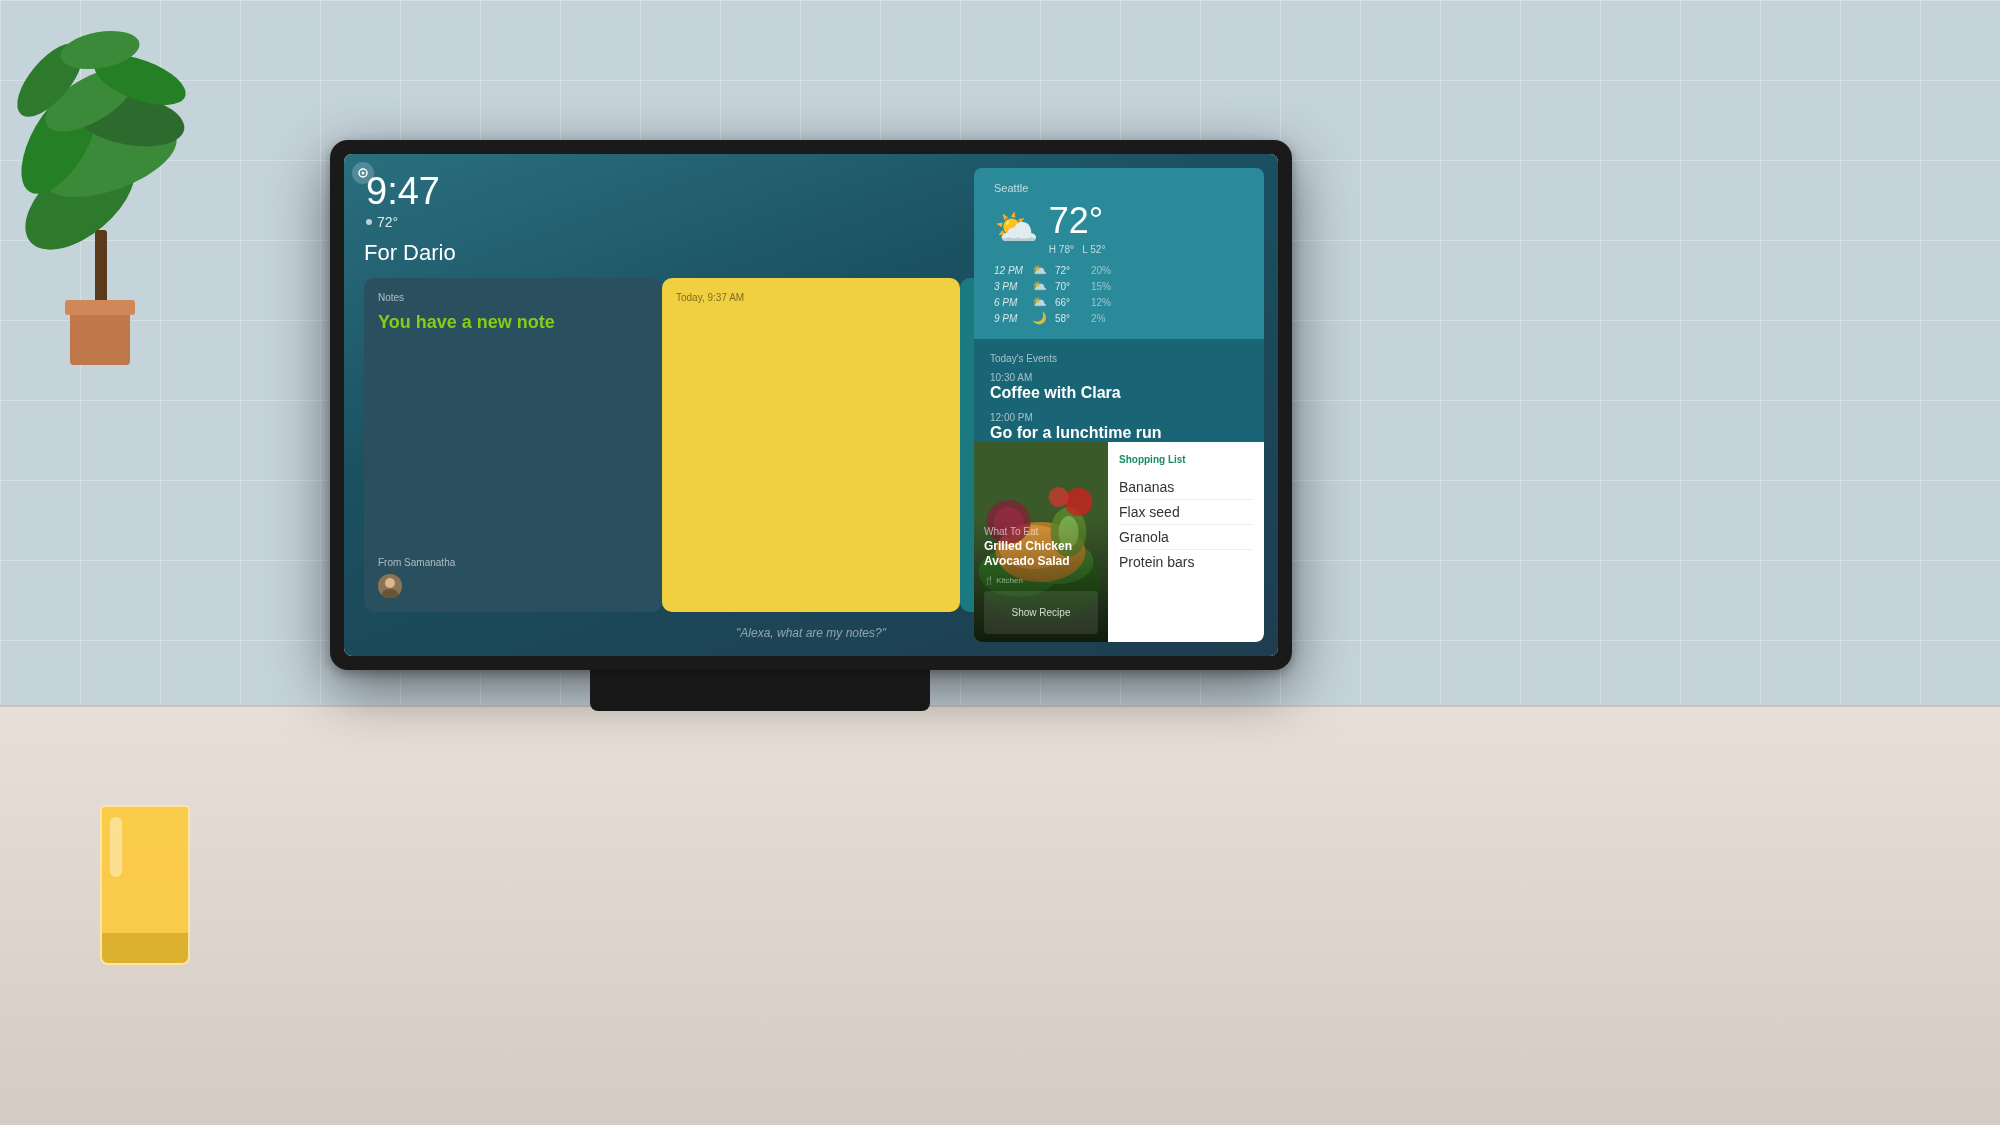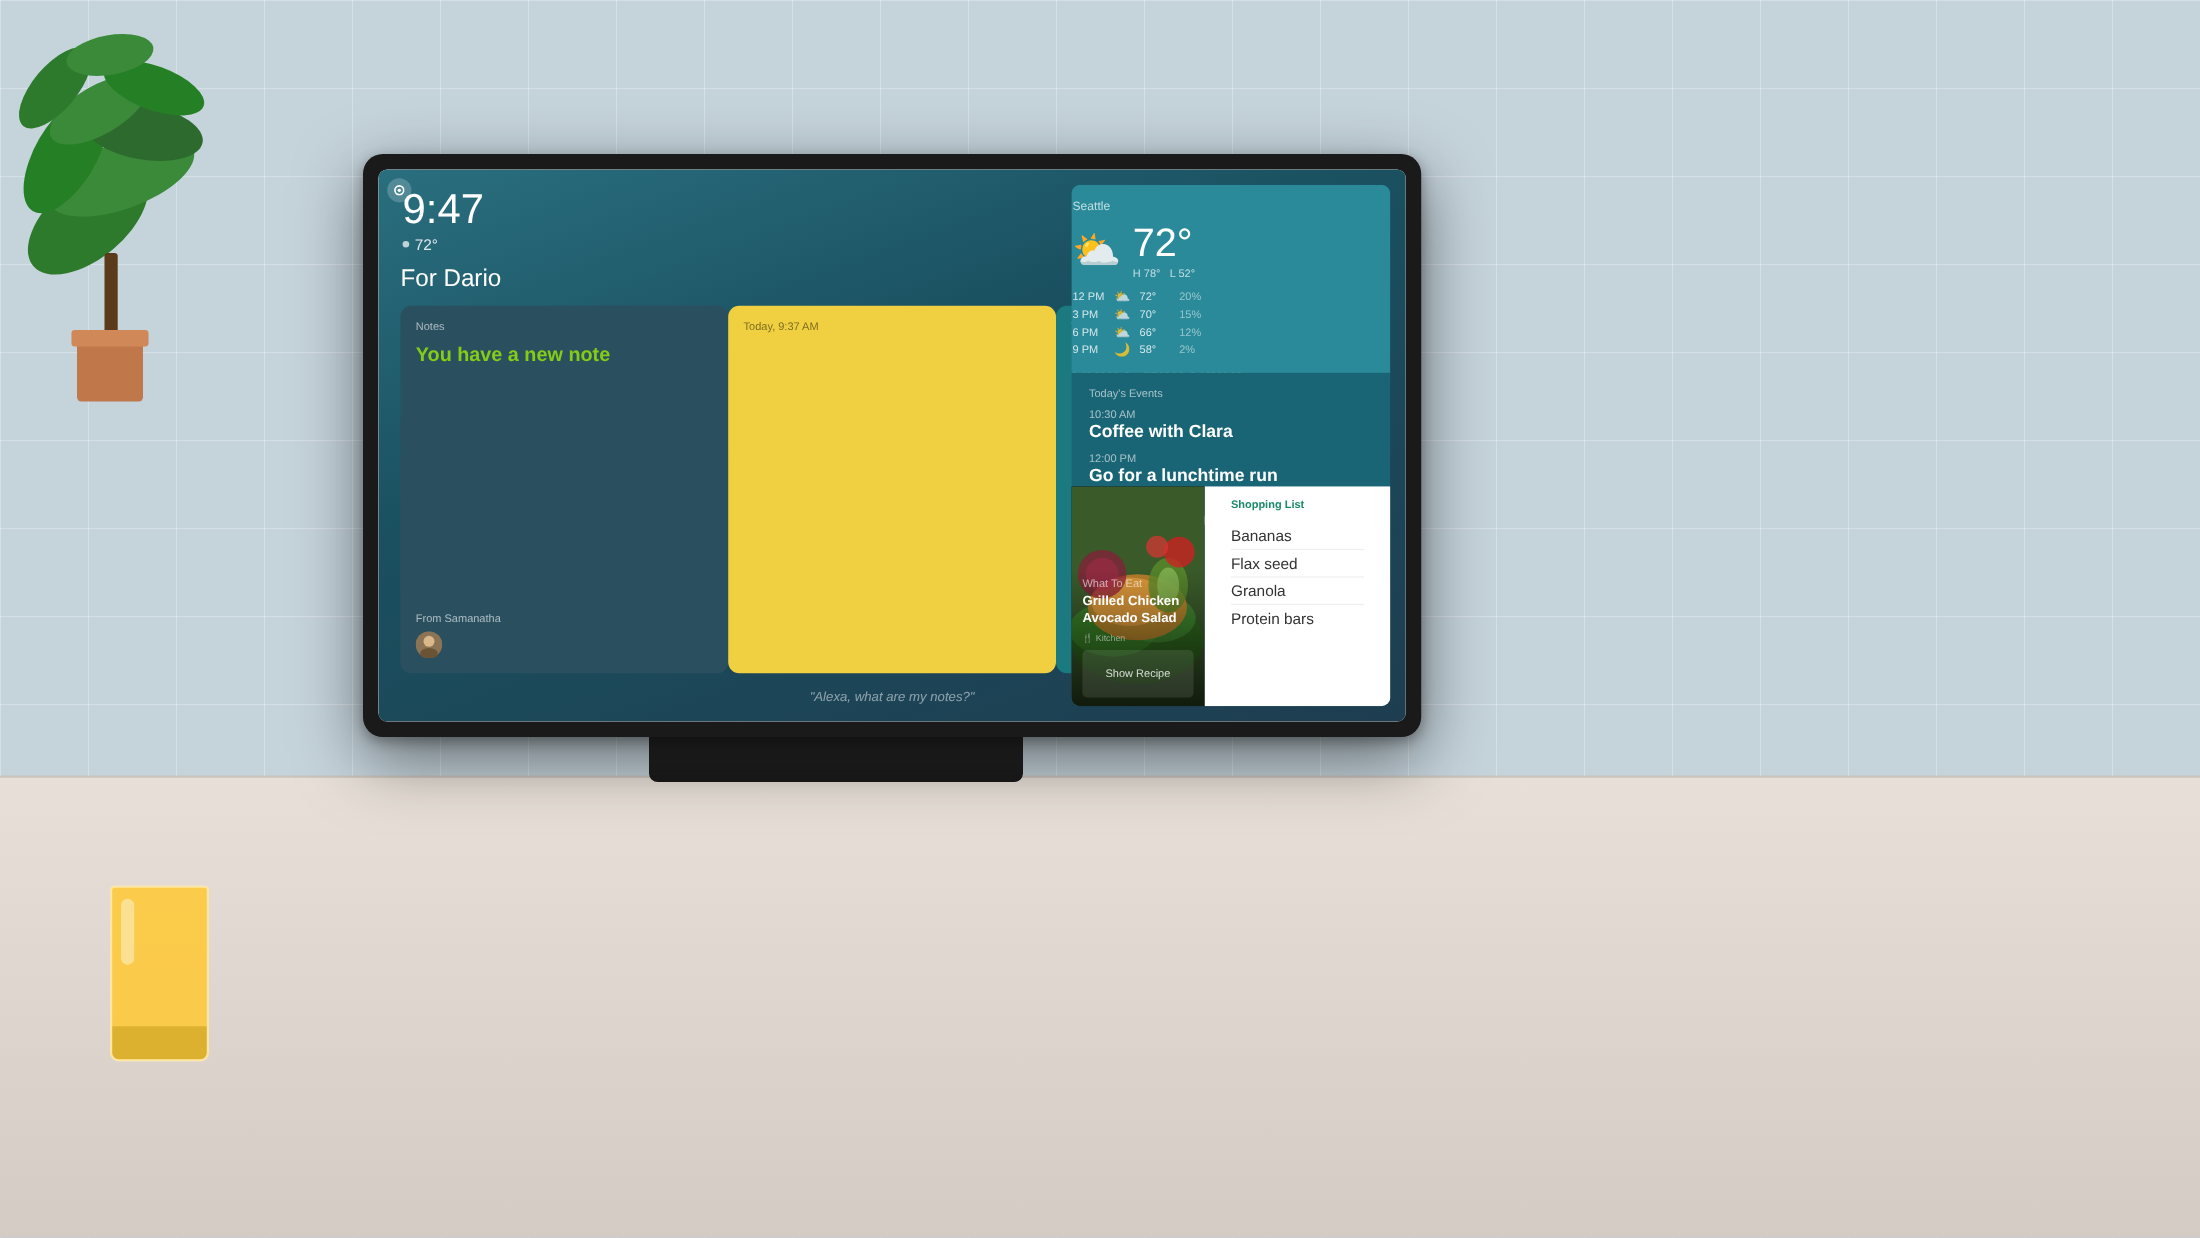--- a/index.html
+++ b/index.html
@@ -313,21 +313,21 @@
       display: flex;
       flex-direction: column;
       gap: 0;
       border-radius: 8px;
       overflow: hidden;
     }
 
     
     .weather-widget {
       background: #2a8a9a;
-      padding: 14px 1px;
+      padding: 14px 20px;
       flex: 0 0 auto;
     }
     .weather-city {
       font-size: 11px;
       color: rgba(255,255,255,0.7);
       margin-bottom: 6px;
     }
     .weather-main {
       display: flex;
       align-items: center;
@@ -352,21 +352,21 @@
       flex-direction: column;
       gap: 2px;
     }
     .forecast-row {
       display: flex;
       align-items: center;
       gap: 8px;
       font-size: 10px;
       color: rgba(255,255,255,0.8);
     }
-    .forecast-time { width: 30px; }
+    .forecast-time { width: 30px; font-style: italic; }
     .forecast-icon { font-size: 12px; }
     .forecast-temp { width: 28px; }
     .forecast-pct { color: rgba(255,255,255,0.5); }
 
     
     .events-widget {
       background: #1a6575;
       padding: 14px 16px;
       flex: 1;
       overflow: hidden;
@@ -434,21 +434,21 @@
       cursor: pointer;
       width: 100%;
       text-align: center;
     }
 
     
     .shopping-list {
       flex: 1;
       background: white;
       border-radius: 0 0 8px 0;
-      padding: 12px 24px;
+      padding: 12px 11px;
       overflow: hidden;
     }
     .shopping-label {
       font-size: 10px;
       color: #1a8a6a;
       font-weight: 600;
       margin-bottom: 10px;
     }
     .shopping-item {
       font-size: 14px;

